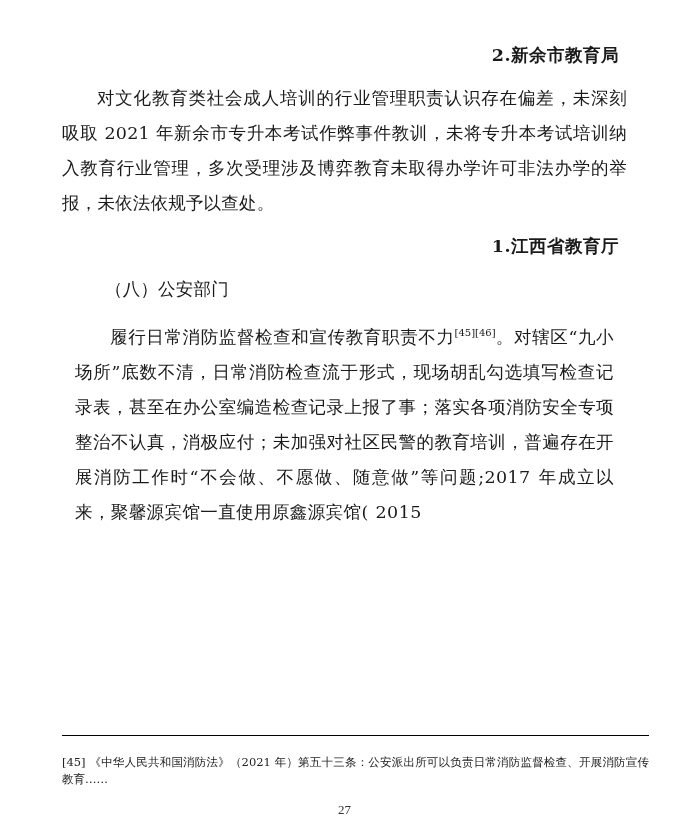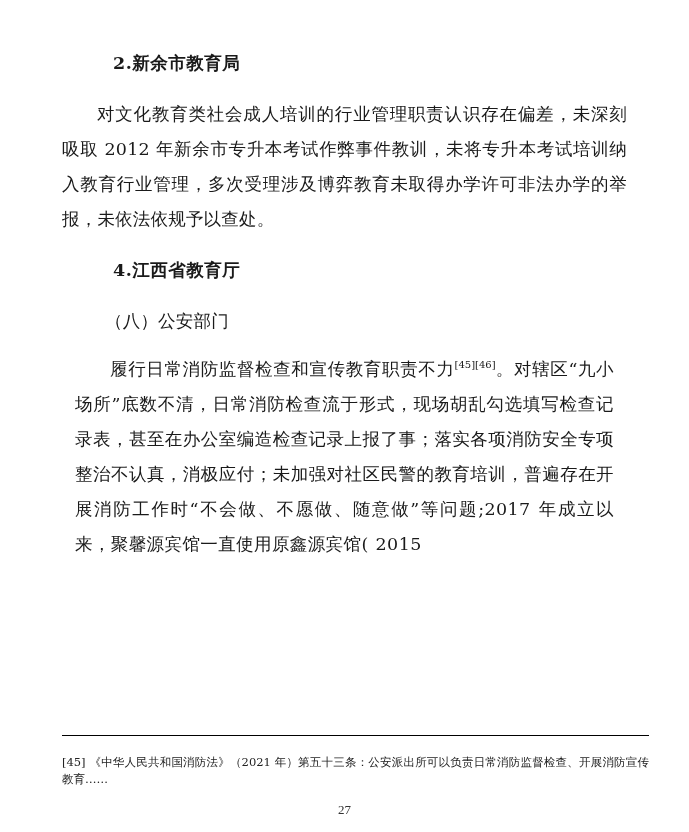--- a/index.html
+++ b/index.html
@@ -23,23 +23,24 @@
     position: relative;
   }
   .doc-body {
     font-size: 17.5px;
     line-height: 35px;
   }
   .heading {
     font-weight: bold;
     font-size: 17.5px;
     line-height: 35px;
-    margin: 16px;
+    margin: 8px;
     text-indent: 2em;
     letter-spacing: 0.5px;
+    text-align: right;
   }
   .para {
     margin: 0;
     text-indent: 2em;
     text-align: justify;
     text-justify: inter-ideograph;
     letter-spacing: 0.2px;
   }
   .para-loose {
     margin: 13px;
@@ -88,23 +89,23 @@
   }
 </style>
 </head>
 <body>
 
 <div class="page">
   <div class="doc-body">
 
     <p class="heading">2.新余市教育局</p>
 
-    <p class="para">对文化教育类社会成人培训的行业管理职责认识存在偏差，未深刻吸取 2012 年新余市专升本考试作弊事件教训，未将专升本考试培训纳入教育行业管理，多次受理涉及博弈教育未取得办学许可非法办学的举报，未依法依规予以查处。</p>
+    <p class="para">对文化教育类社会成人培训的行业管理职责认识存在偏差，未深刻吸取 2021 年新余市专升本考试作弊事件教训，未将专升本考试培训纳入教育行业管理，多次受理涉及博弈教育未取得办学许可非法办学的举报，未依法依规予以查处。</p>
 
-    <p class="heading">4.江西省教育厅</p>
+    <p class="heading">1.江西省教育厅</p>
 
 
     <p class="sec-head">（八）公安部门</p>
 
 
     <p class="para-loose"><span>履行日常消防监督检查和宣传教育职责不力</span><sup class="ref">[45][46]</sup><span>。对辖区“九小场所”底数不清，日常消防检查流于形式，现场胡乱勾选填写检查记录表，甚至在办公室编造检查记录上报了事；落实各项消防安全专项整治不认真，消极应付；未加强对社区民警的教育培训，普遍存在开展消防工作时“不会做、不愿做、随意做”等问题;2017 年成立以来，聚馨源宾馆一直使用原鑫源宾馆( 2015</span></p>
 
   </div>
 
   <div class="footnotes">

